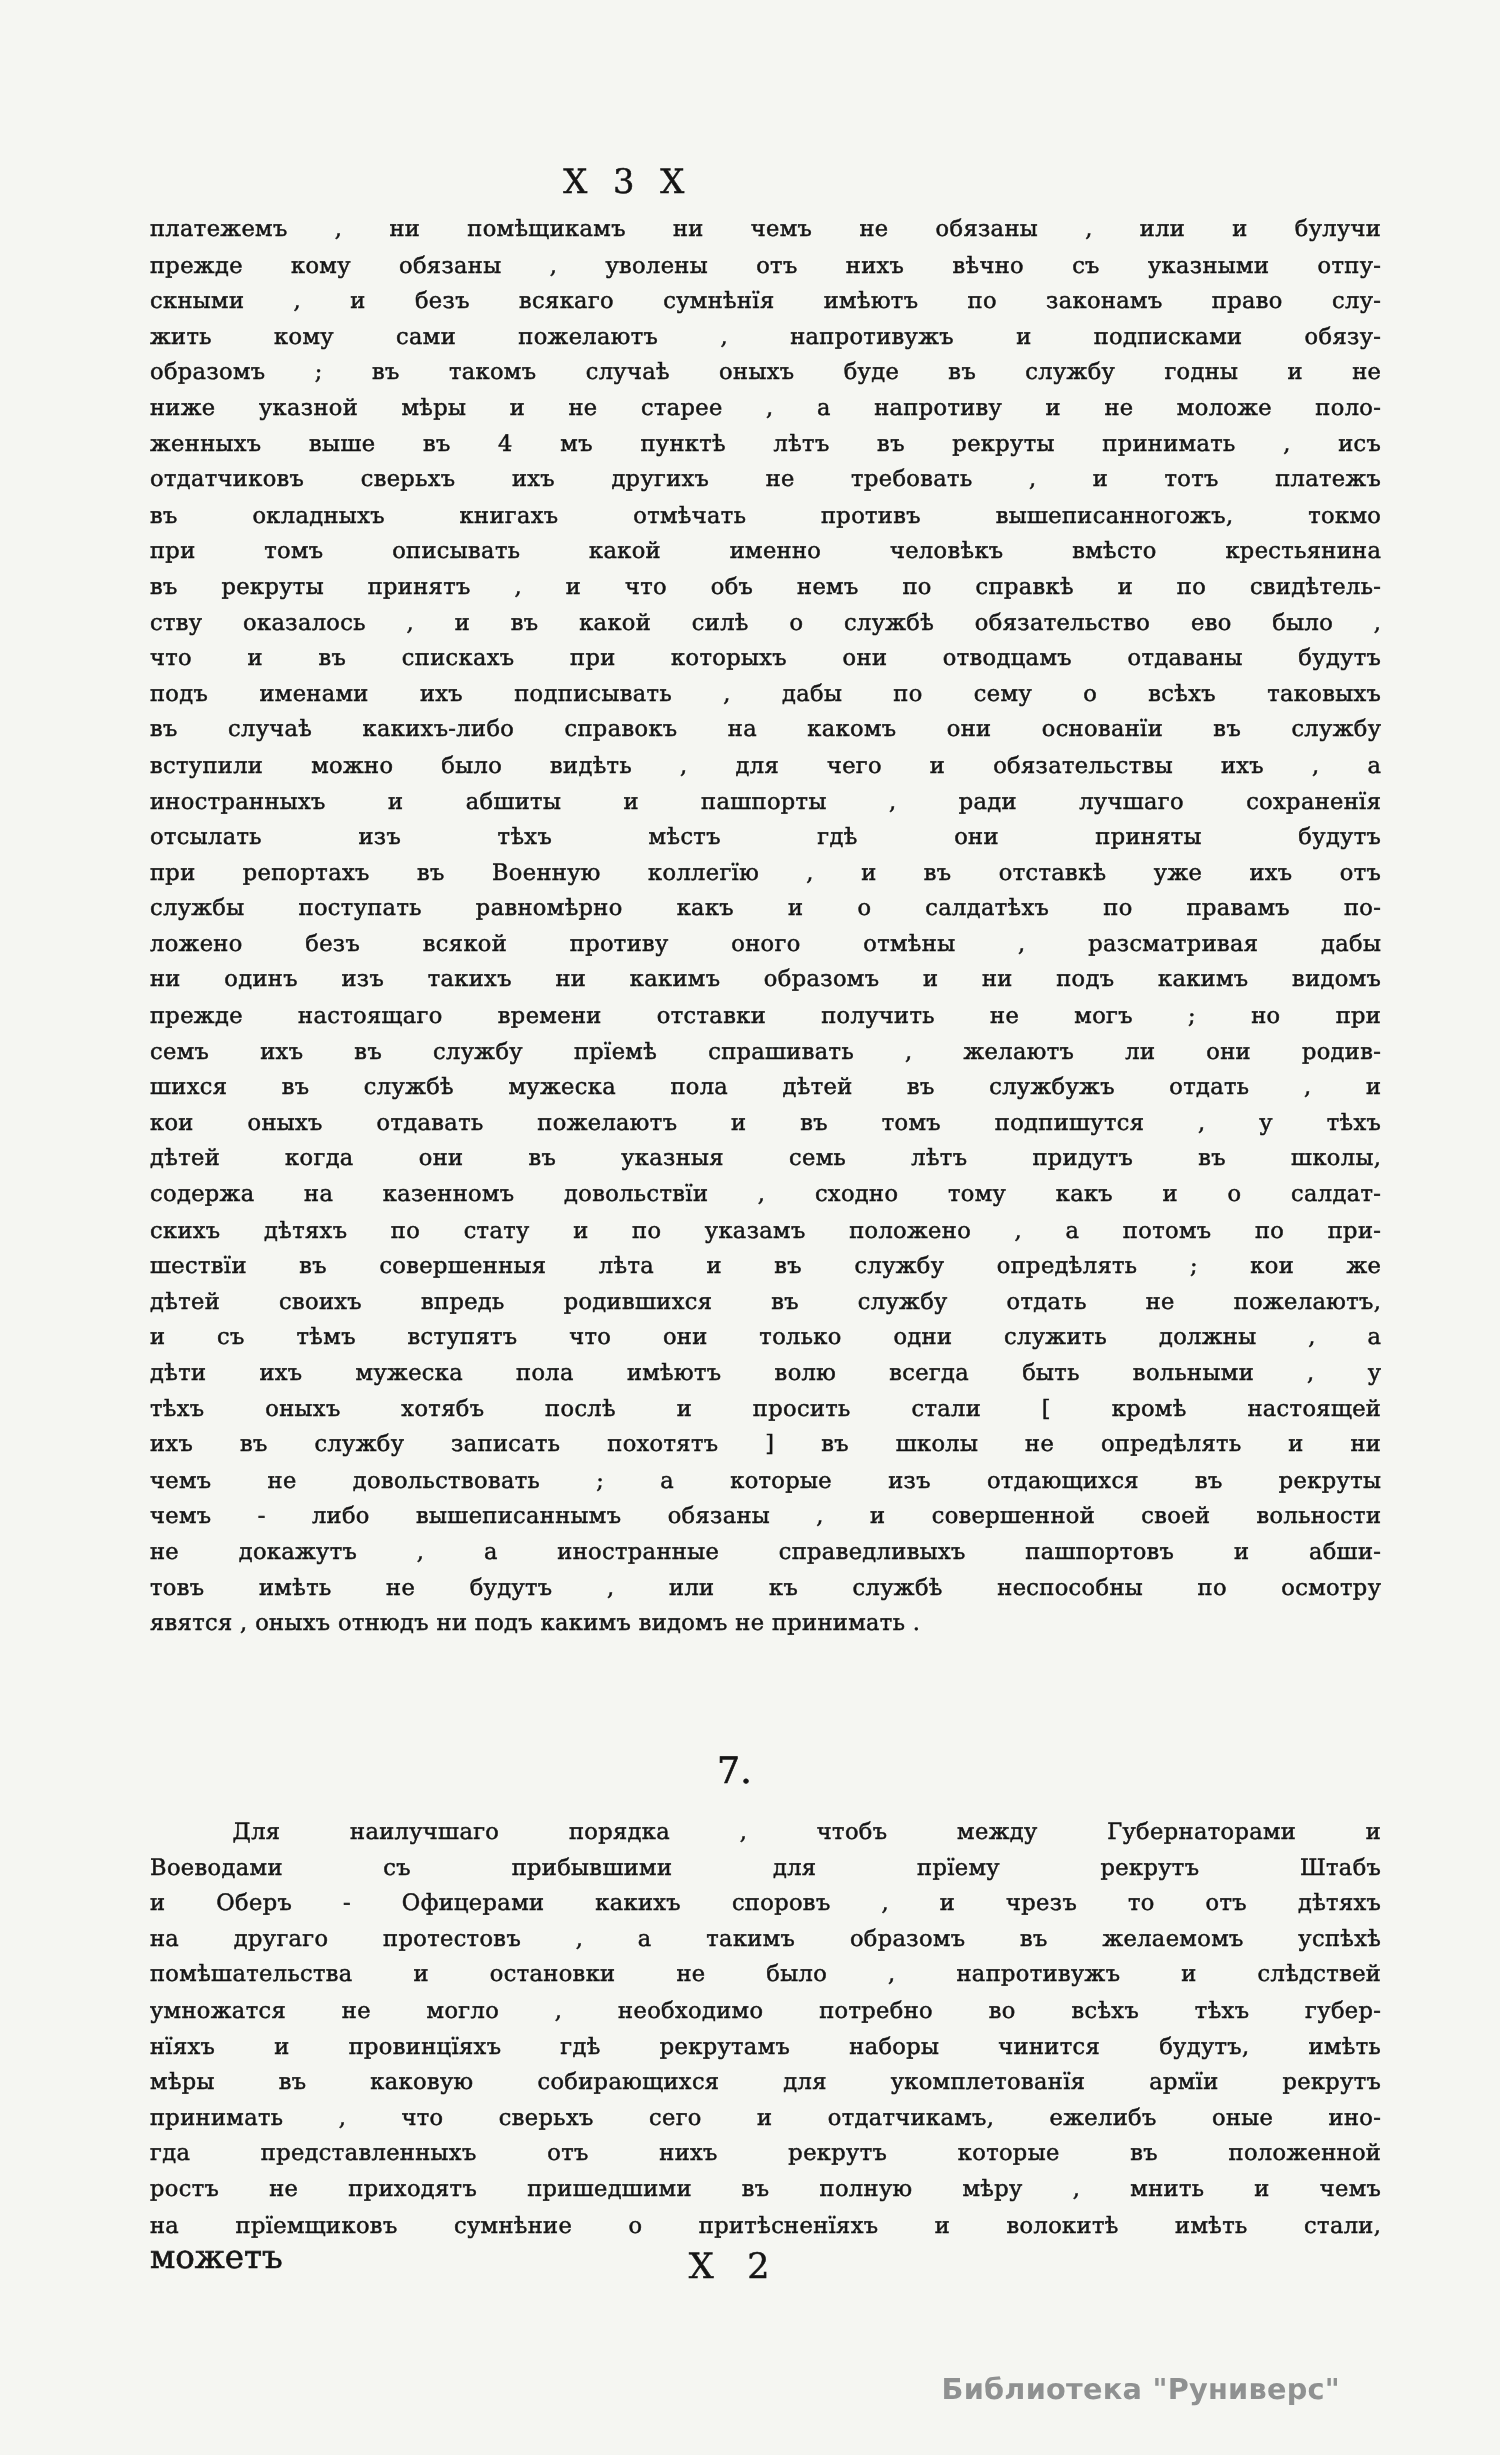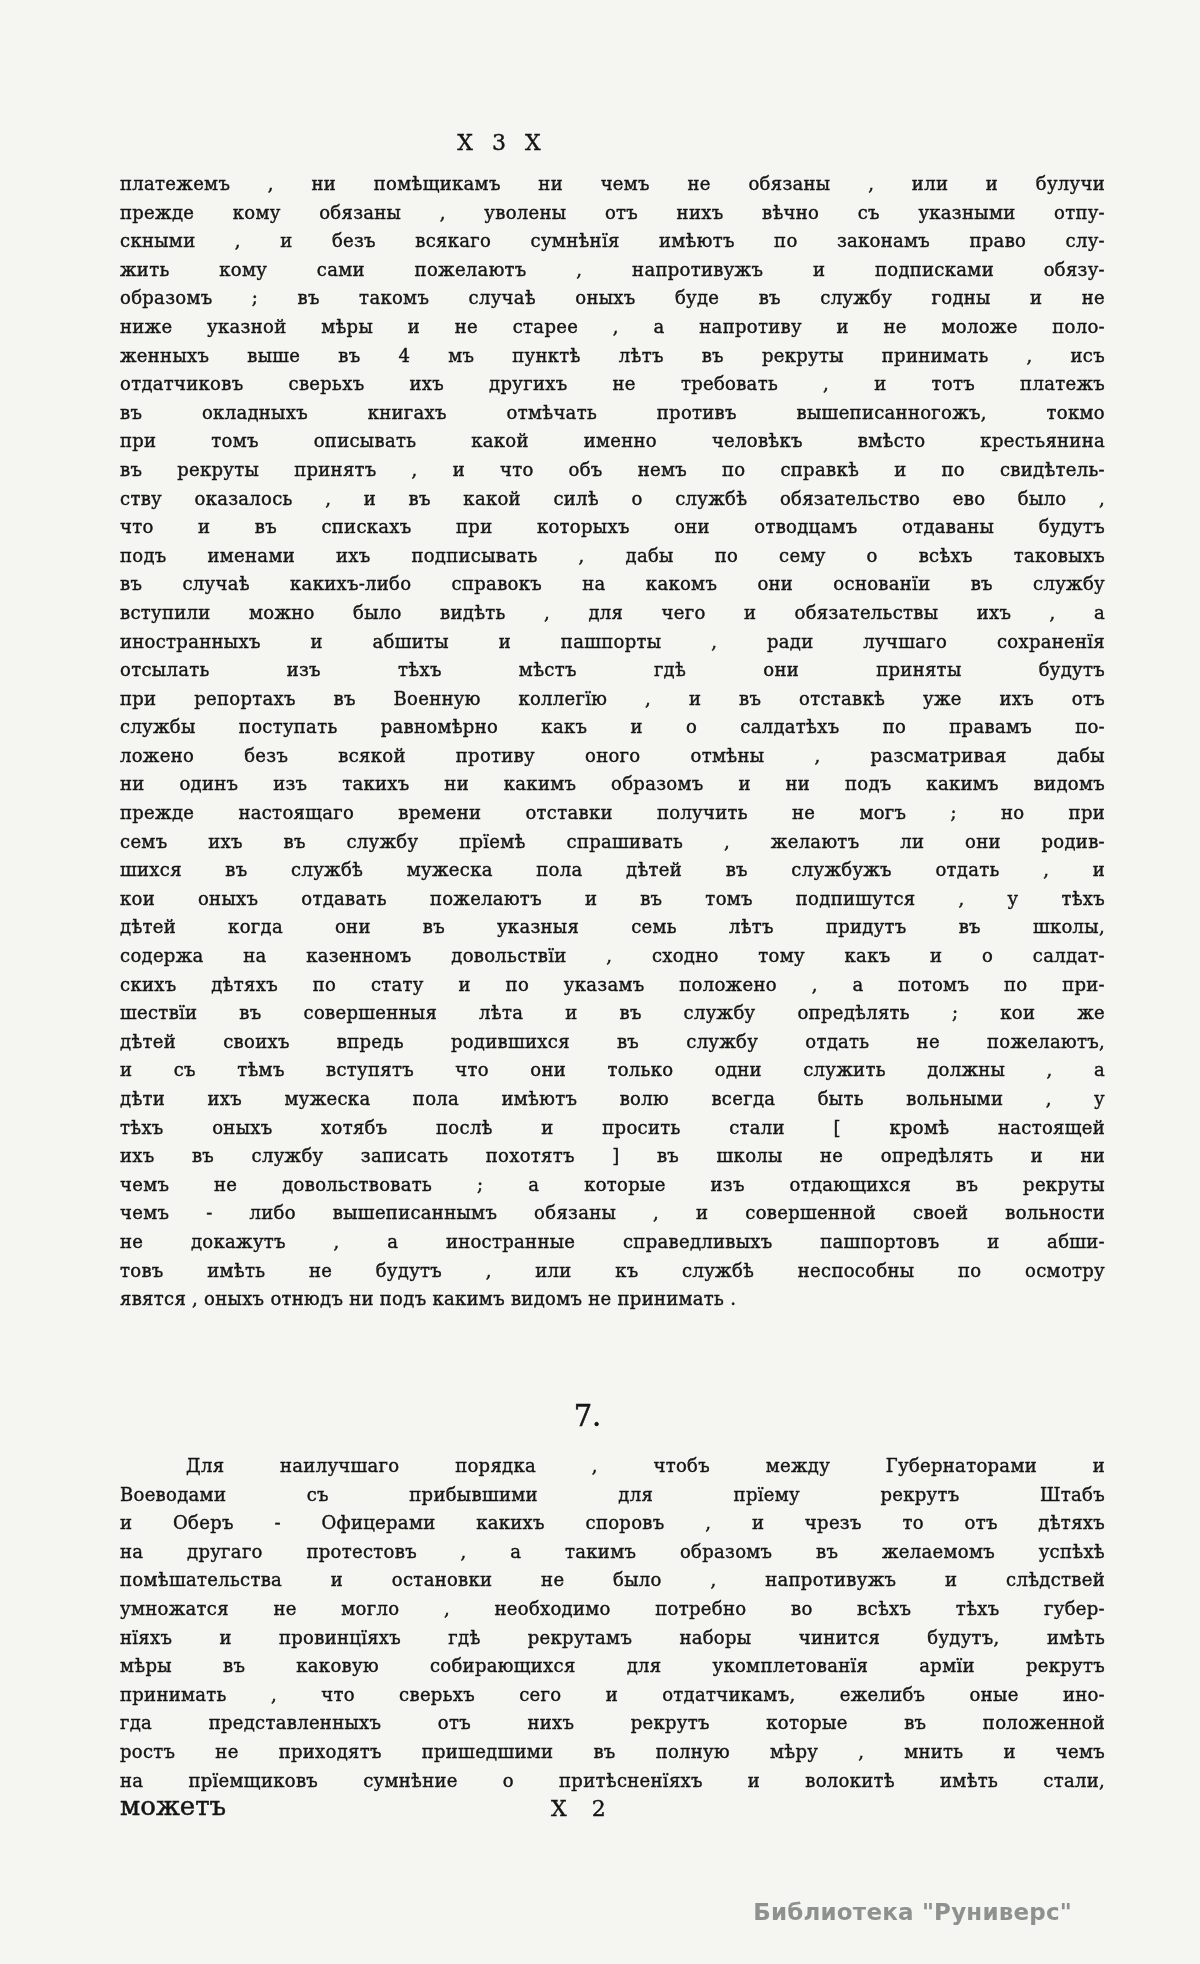--- a/index.html
+++ b/index.html
@@ -18,21 +18,21 @@
   .page {
     position: absolute;
     inset: 0;
   }
   .header-mark {
     position: absolute;
     top: 130px;
     left: 0;
     width: 1004px;
     text-align: center;
-    font-size: 22px;
+    font-size: 27px;
     letter-spacing: 6px;
     -webkit-text-stroke: 0.4px currentColor;
   }
   .para {
     position: absolute;
     left: 120px;
     width: 985px;
     font-size: 18px;
     line-height: 28.6px;
     letter-spacing: 0.3px;
@@ -55,21 +55,21 @@
     left: 0;
     width: 1175px;
     text-align: center;
     font-size: 29px;
     -webkit-text-stroke: 0.5px currentColor;
   }
   .signature-mark {
     position: absolute;
     top: 1796px;
     left: 551px;
-    font-size: 22px;
+    font-size: 28px;
     letter-spacing: 9px;
     -webkit-text-stroke: 0.4px currentColor;
   }
   .catchword {
     position: absolute;
     top: 1791px;
     left: 120px;
     width: 990px;
     text-align: left;
     font-size: 26px;

